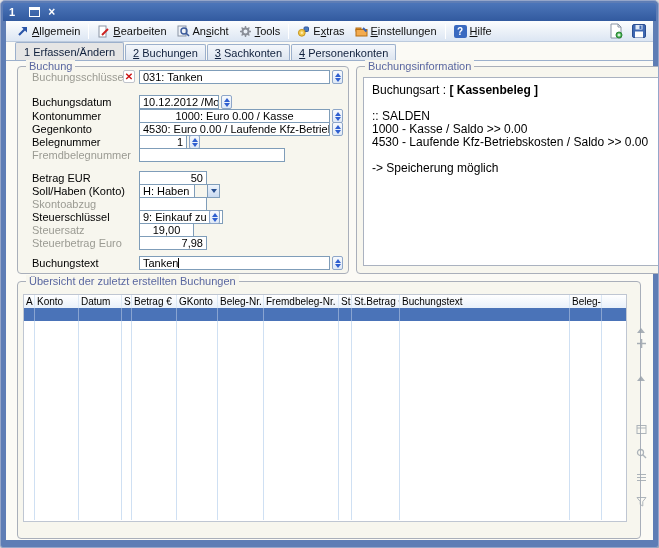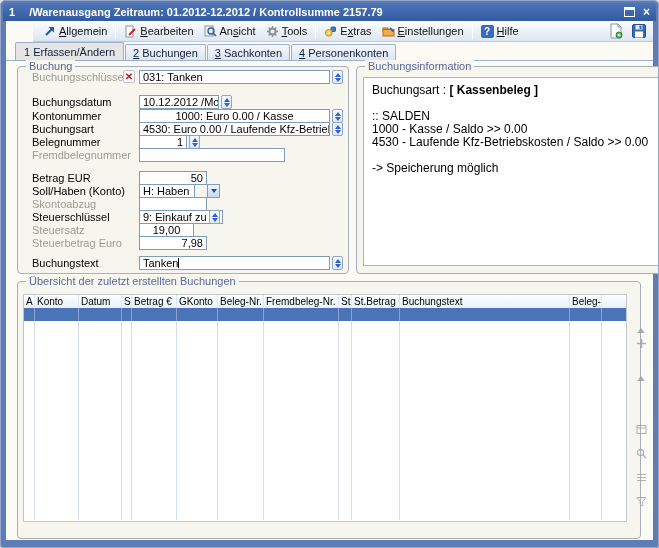--- a/index.html
+++ b/index.html
@@ -11,21 +11,21 @@
     display:flex;align-items:center;padding:0 6px;border-radius:3px 3px 0 0;}
   .win-num{margin-right:14px;}
   .title-text{flex:1;white-space:nowrap;overflow:hidden;}
   .tb-controls{display:flex;align-items:center;gap:8px;}
   .restore-box{width:11px;height:10px;border:1px solid #fff;border-top:3px solid #fff;background:transparent;}
   .close-x{font-size:12px;font-weight:bold;line-height:10px;}
   .win-inner{position:absolute;left:5px;top:20px;right:5px;bottom:7px;background:#fbfaf5;}
   
   .menubar{position:absolute;left:0;top:0;right:0;height:21px;
     background:linear-gradient(#fcfdfe,#dce6f3);border-bottom:1px solid #bccadd;
-    display:flex;align-items:center;padding:0 5px;font-size:11px;margin-left:27px;}
+    display:flex;align-items:center;padding:0 5px;font-size:11px;}
   .menu-item{display:flex;align-items:center;gap:3px;padding:1px 5px;border-radius:2px;white-space:nowrap;color:#111;}
   .menu-item .u{text-decoration:underline;}
   .msep{width:1px;height:15px;background:#a9b7cb;border-right:1px solid #fff;margin:0 3px;}
   .micon{width:13px;height:13px;flex:0 0 13px;}
   .tb-right{position:absolute;right:6px;top:2px;display:flex;gap:7px;align-items:center;}
   .tb-right svg{width:16px;height:16px;}
   
   .tabstrip{position:absolute;left:0;top:22px;right:0;height:17px;padding-left:9px;display:flex;align-items:flex-end;font-size:11px;}
   .tab{padding:2px 7px 1px 7px;border:1px solid #9cb0cc;border-bottom:none;border-radius:2px 2px 0 0;
     background:linear-gradient(#f4f7fb,#dde5f0);margin-right:1px;color:#10203c;white-space:nowrap;}
@@ -77,21 +77,20 @@
   .vgap1{height:38px;} .vgap2{height:44px;}
   .vi svg{width:11px;height:11px;}
 </style>
 </head>
 <body>
 
 <div class="window">
 
   <div class="titlebar">
     <span class="win-num">1</span>
-    <span class="title-text">/Warenausgang Zeitraum: 01.2012-12.2012 / Kontrollsumme 2157.79</span>
     <span class="tb-controls">
       <span class="restore-box"></span>
       <span class="close-x">×</span>
     </span>
   </div>
 
   <div class="win-inner">
 
     <div class="menubar">
       <div class="menu-item">
@@ -198,21 +197,21 @@
             <i class="sd"></i>
           </span>
 
         <span class="lbl" style="top:42px;">Kontonummer</span>
         <div class="fld ctr" style="left:121px;top:42px;width:191px;">1000: Euro 0.00 / Kasse</div>
         <span class="spin" style="left:314px;top:42px;">
             <i class="su"></i>
             <i class="sd"></i>
           </span>
 
-        <span class="lbl" style="top:55px;">Buchungsart</span>
+        <span class="lbl" style="top:55px;">Gegenkonto</span>
         <div class="fld ctr" style="left:121px;top:55px;width:191px;">4530: Euro 0.00 / Laufende Kfz-Betriebskosten</div>
         <span class="spin" style="left:314px;top:55px;">
             <i class="su"></i>
             <i class="sd"></i>
           </span>
 
         <span class="lbl" style="top:68px;">Belegnummer</span>
         <div class="fld rgt" style="left:121px;top:68px;width:48px;">1</div>
         <span class="spin" style="left:171px;top:68px;">
             <i class="su"></i>

